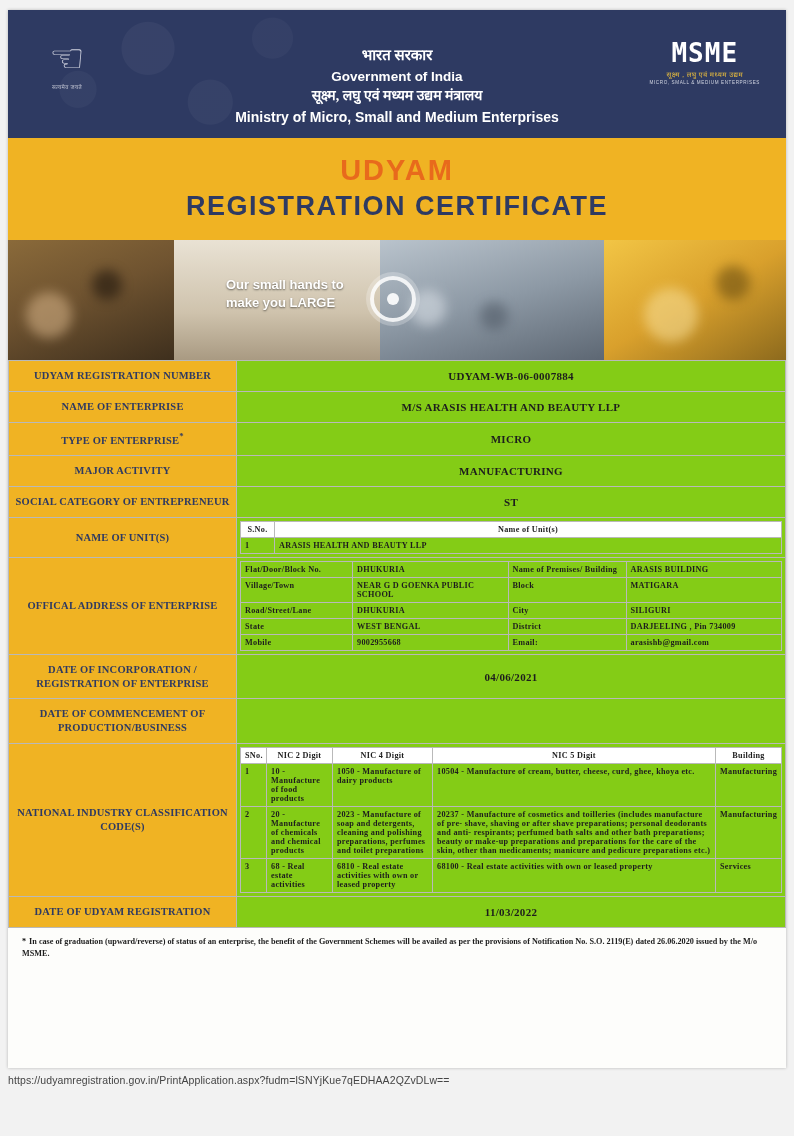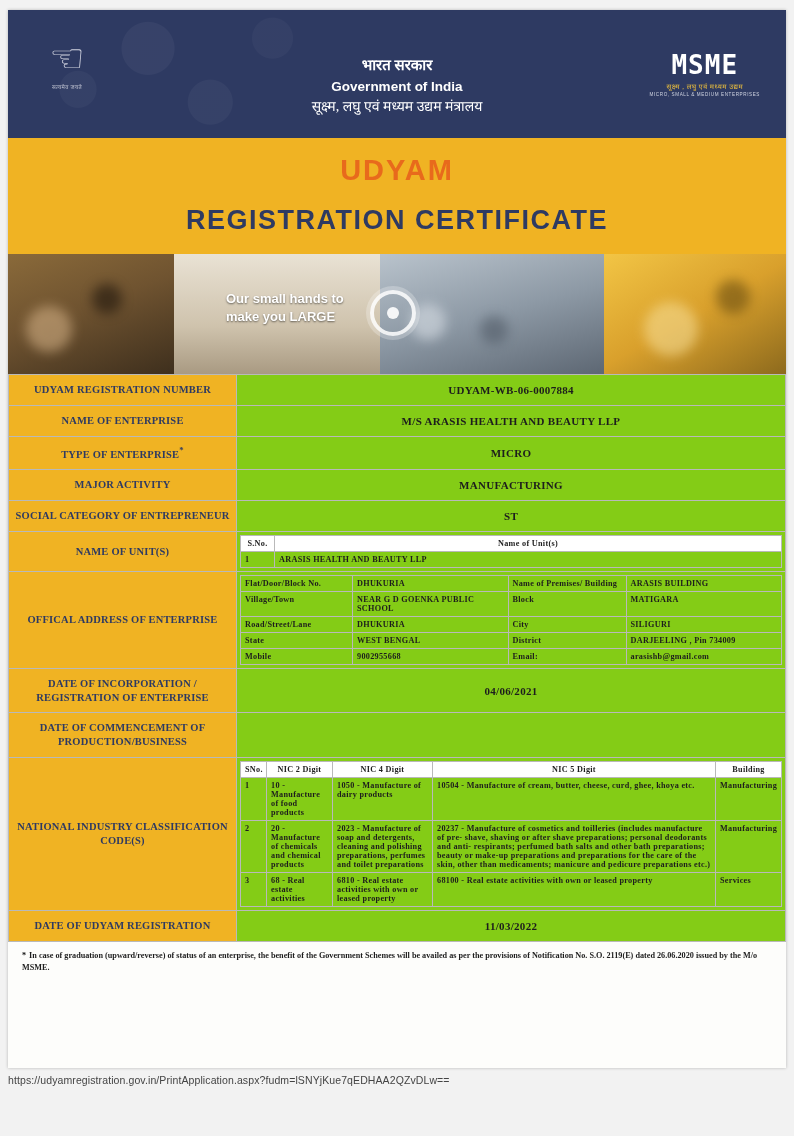--- a/index.html
+++ b/index.html
@@ -64,26 +64,26 @@
   }
   .hdr-center {
     position: relative;
     text-align: center;
     z-index: 2;
     line-height: 1.45;
     margin-top: 24px;
   }
   .hdr-center .l1 { font-size: 15px; font-weight: bold; }
   .hdr-center .l2 { font-size: 13.5px; font-weight: bold; font-family: "Liberation Sans", sans-serif; }
-  .hdr-center .l3 { font-size: 14px; font-weight: normal; }
+  .hdr-center .l3 { font-size: 14px; font-weight: bold; }
   .hdr-center .l4 { font-size: 14px; font-weight: bold; font-family: "Liberation Sans", sans-serif; }
 
   .msme-logo {
     position: absolute;
-    right: 26px; top: 40px;
+    right: 26px; top: 28px;
     text-align: center;
     z-index: 2;
   }
   .msme-logo .mark {
     font-family: "DejaVu Sans Mono", monospace;
     font-size: 26px;
     font-weight: bold;
     letter-spacing: 1px;
     color: #ffffff;
   }
@@ -112,21 +112,21 @@
     font-size: 29px;
     font-weight: bold;
     letter-spacing: 2px;
     color: #e86a1c;
   }
   .title-band .t2 {
     font-size: 27px;
     font-weight: bold;
     letter-spacing: 1.5px;
     color: #2e3a62;
-    margin-top: 18px;
+    margin-top: 4px;
   }
 
   
   .photo-strip {
     position: relative;
     height: 120px;
     display: flex;
     overflow: hidden;
   }
   .ph { flex: 1 1 0; position: relative; }
@@ -268,20 +268,21 @@
 
       <div class="emblem">
         <span class="lion">☜</span>
         <span class="motto">सत्यमेव जयते</span>
       </div>
 
       <div class="hdr-center">
         <div class="l1">भारत सरकार</div>
         <div class="l2">Government of India</div>
         <div class="l3">सूक्ष्म, लघु एवं मध्यम उद्यम मंत्रालय</div>
+        <div class="l4">Ministry of Micro, Small and Medium Enterprises</div>
       </div>
 
       <div class="msme-logo">
         <div class="mark">MSME</div>
         <div class="sub1">सूक्ष्म , लघु एवं मध्यम  उद्यम</div>
         <div class="sub2">MICRO, SMALL &amp; MEDIUM ENTERPRISES</div>
       </div>
     </div>
 
     <div class="title-band">

